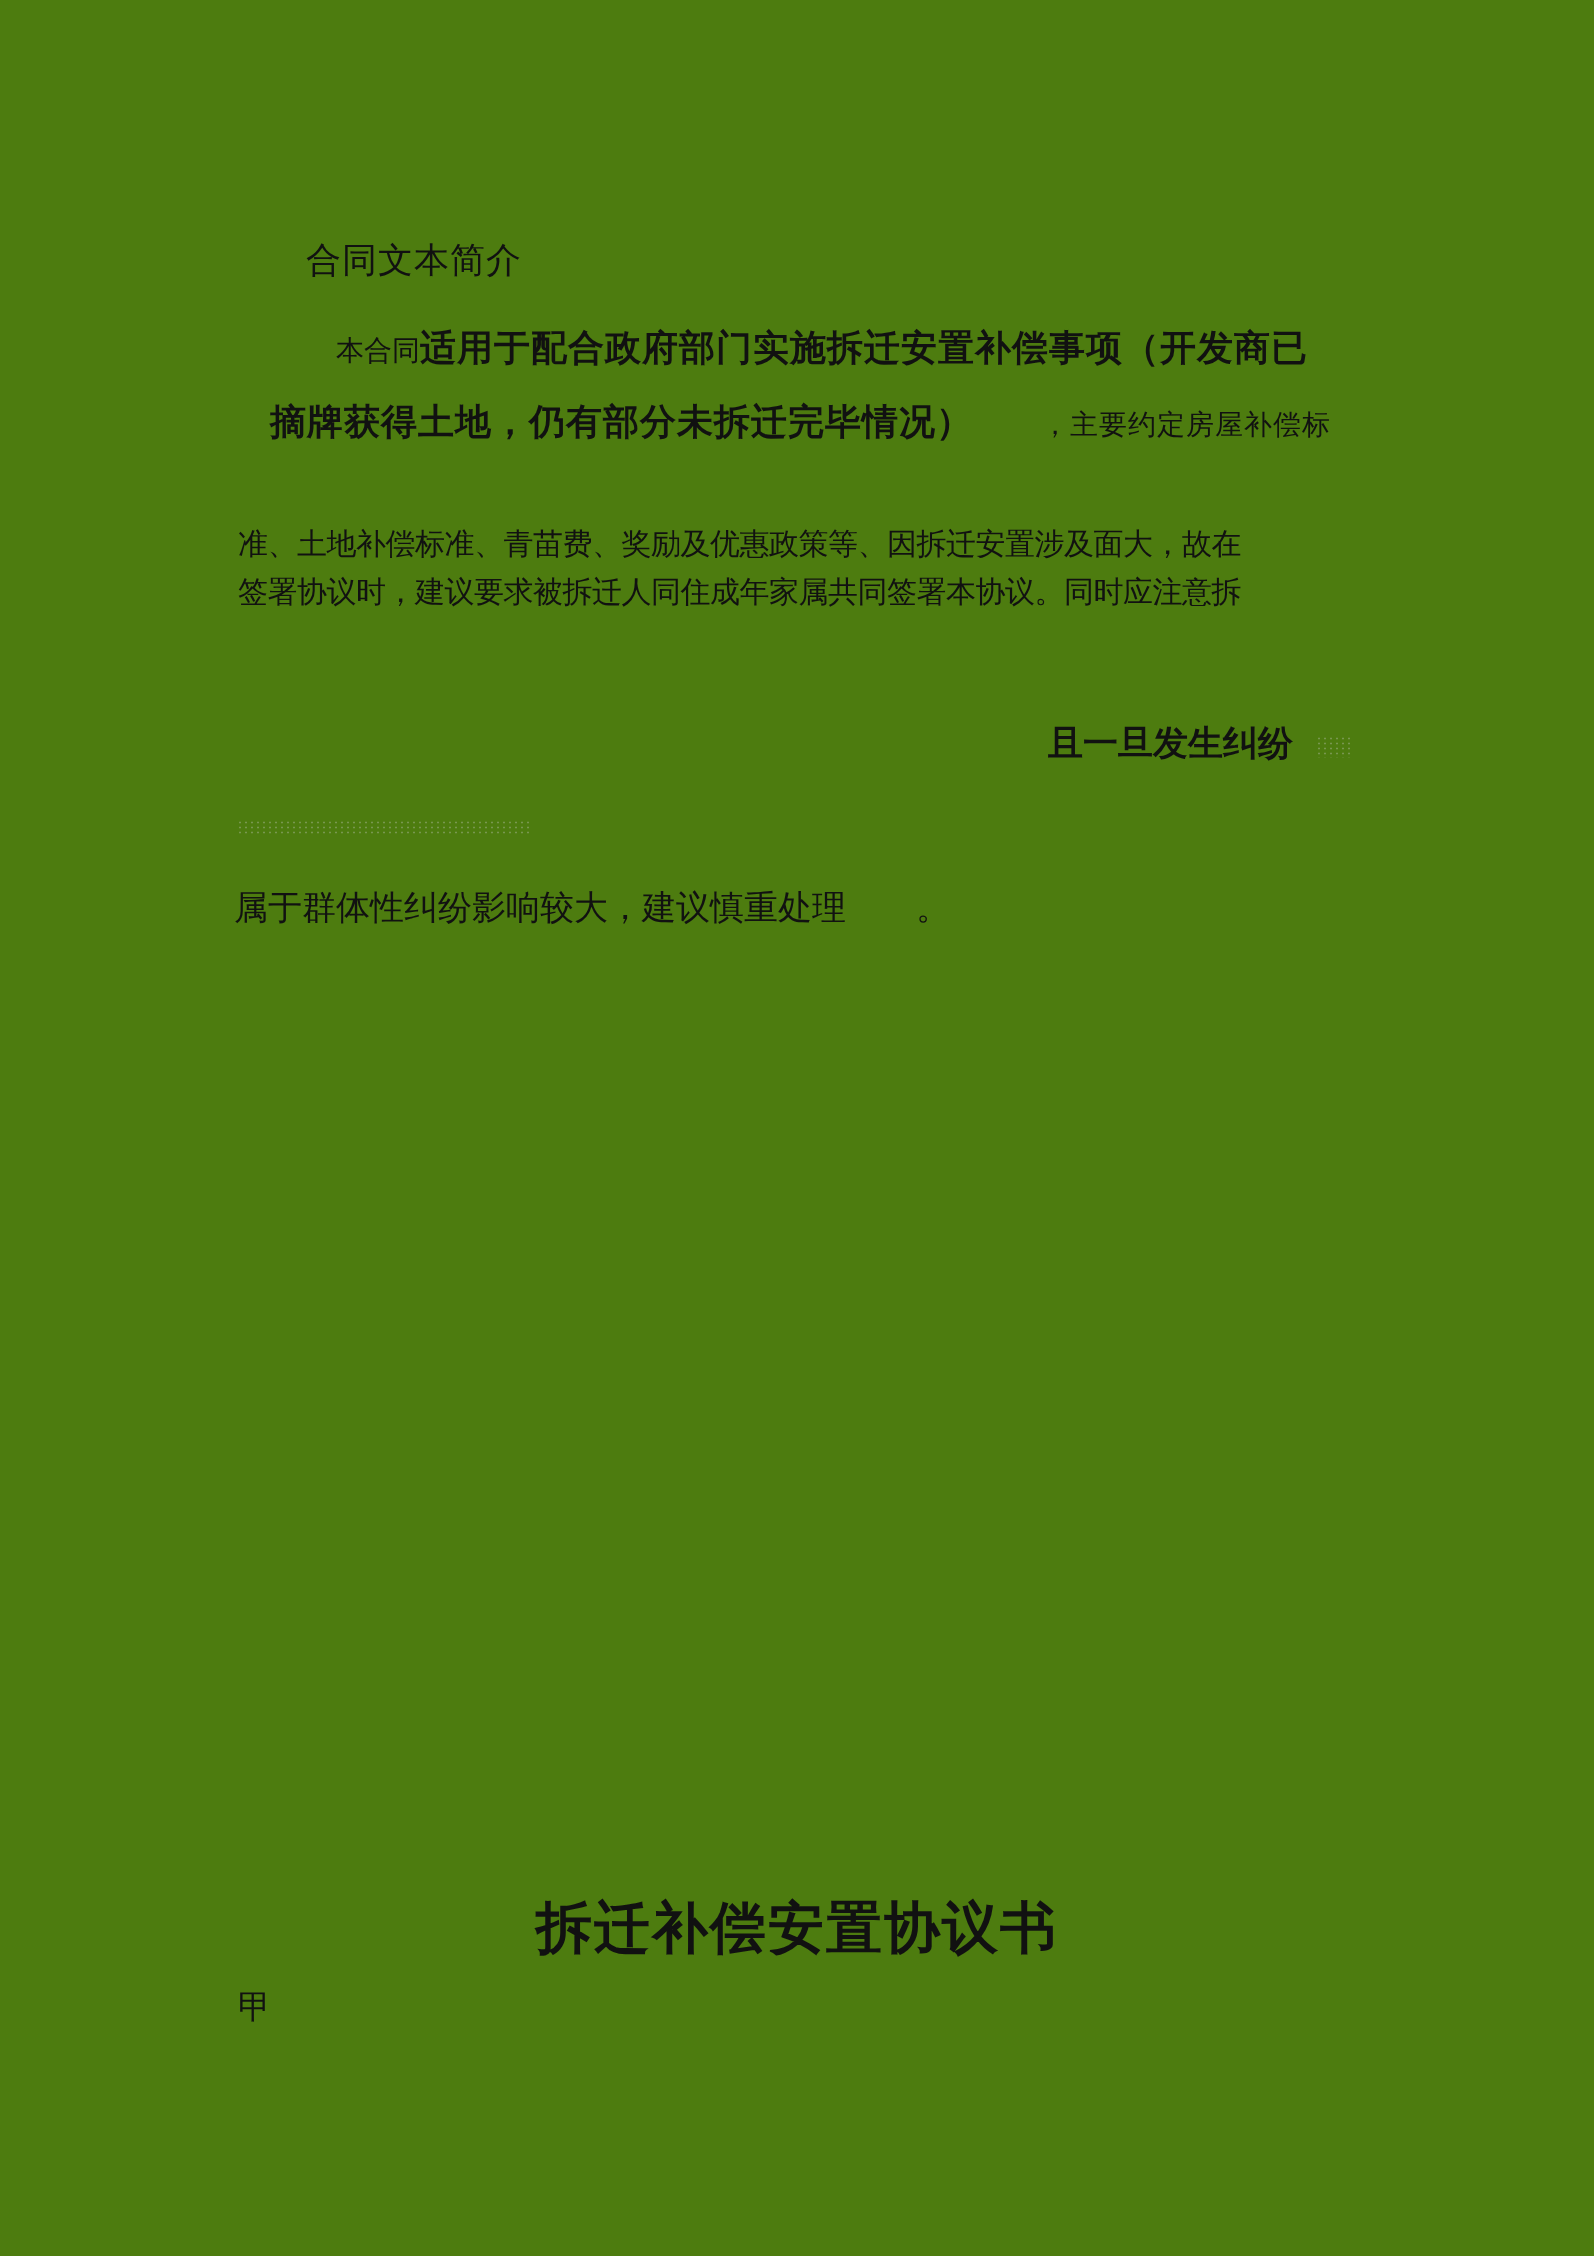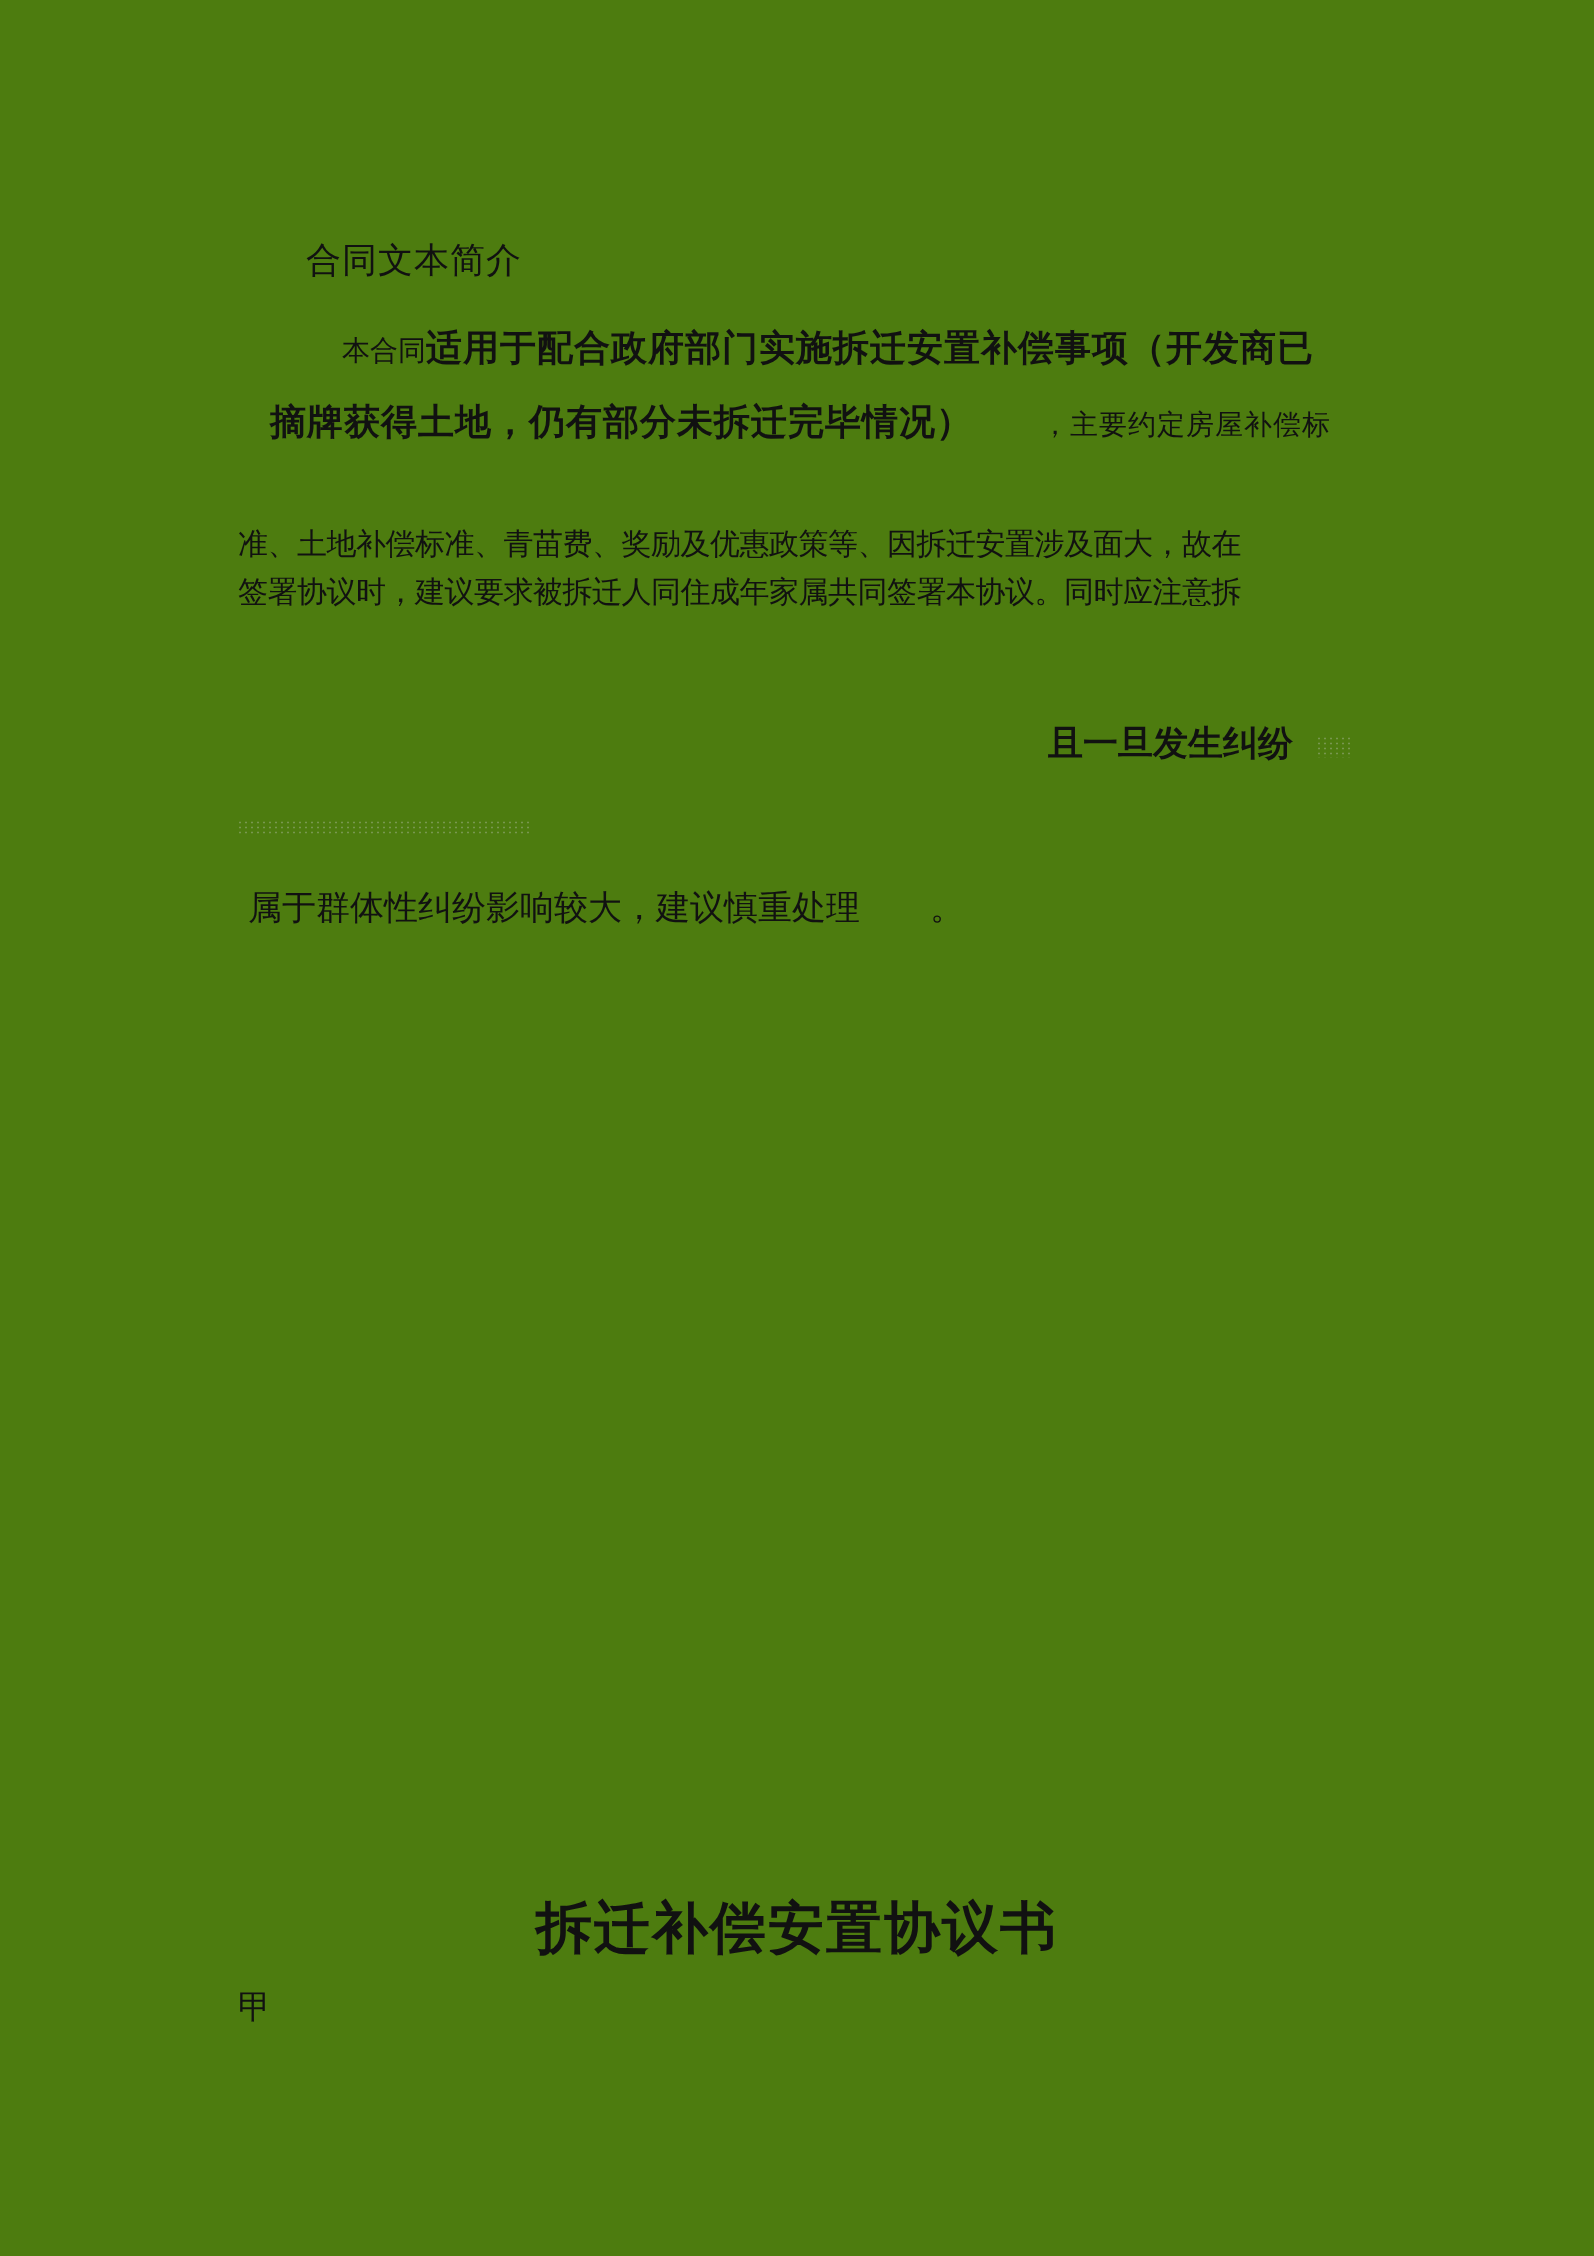--- a/index.html
+++ b/index.html
@@ -28,21 +28,20 @@
     font-weight: 400;
     letter-spacing: 1px;
   }
   .para-line-1 {
     left: 336px;
     top: 330px;
   }
   .lead-small {
     font-size: 28px;
     font-weight: 400;
-    margin-left: 6px;
   }
   .big-bold {
     font-size: 36px;
     font-weight: 700;
     letter-spacing: 1px;
   }
   .para-line-2 {
     left: 270px;
     top: 404px;
   }
@@ -80,21 +79,21 @@
     position: absolute;
     left: 237px;
     top: 820px;
     width: 296px;
     height: 16px;
     background-image: radial-gradient(#c9c9c9 1px, transparent 1.4px);
     background-size: 6px 5px;
     opacity: 0.35;
   }
   .para-line-7 {
-    left: 248px;
+    left: 234px;
     top: 890px;
     font-size: 34px;
     font-weight: 400;
   }
   .closing-period {
     margin-left: 70px;
   }
   .agreement-title {
     left: 0;
     top: 1900px;

